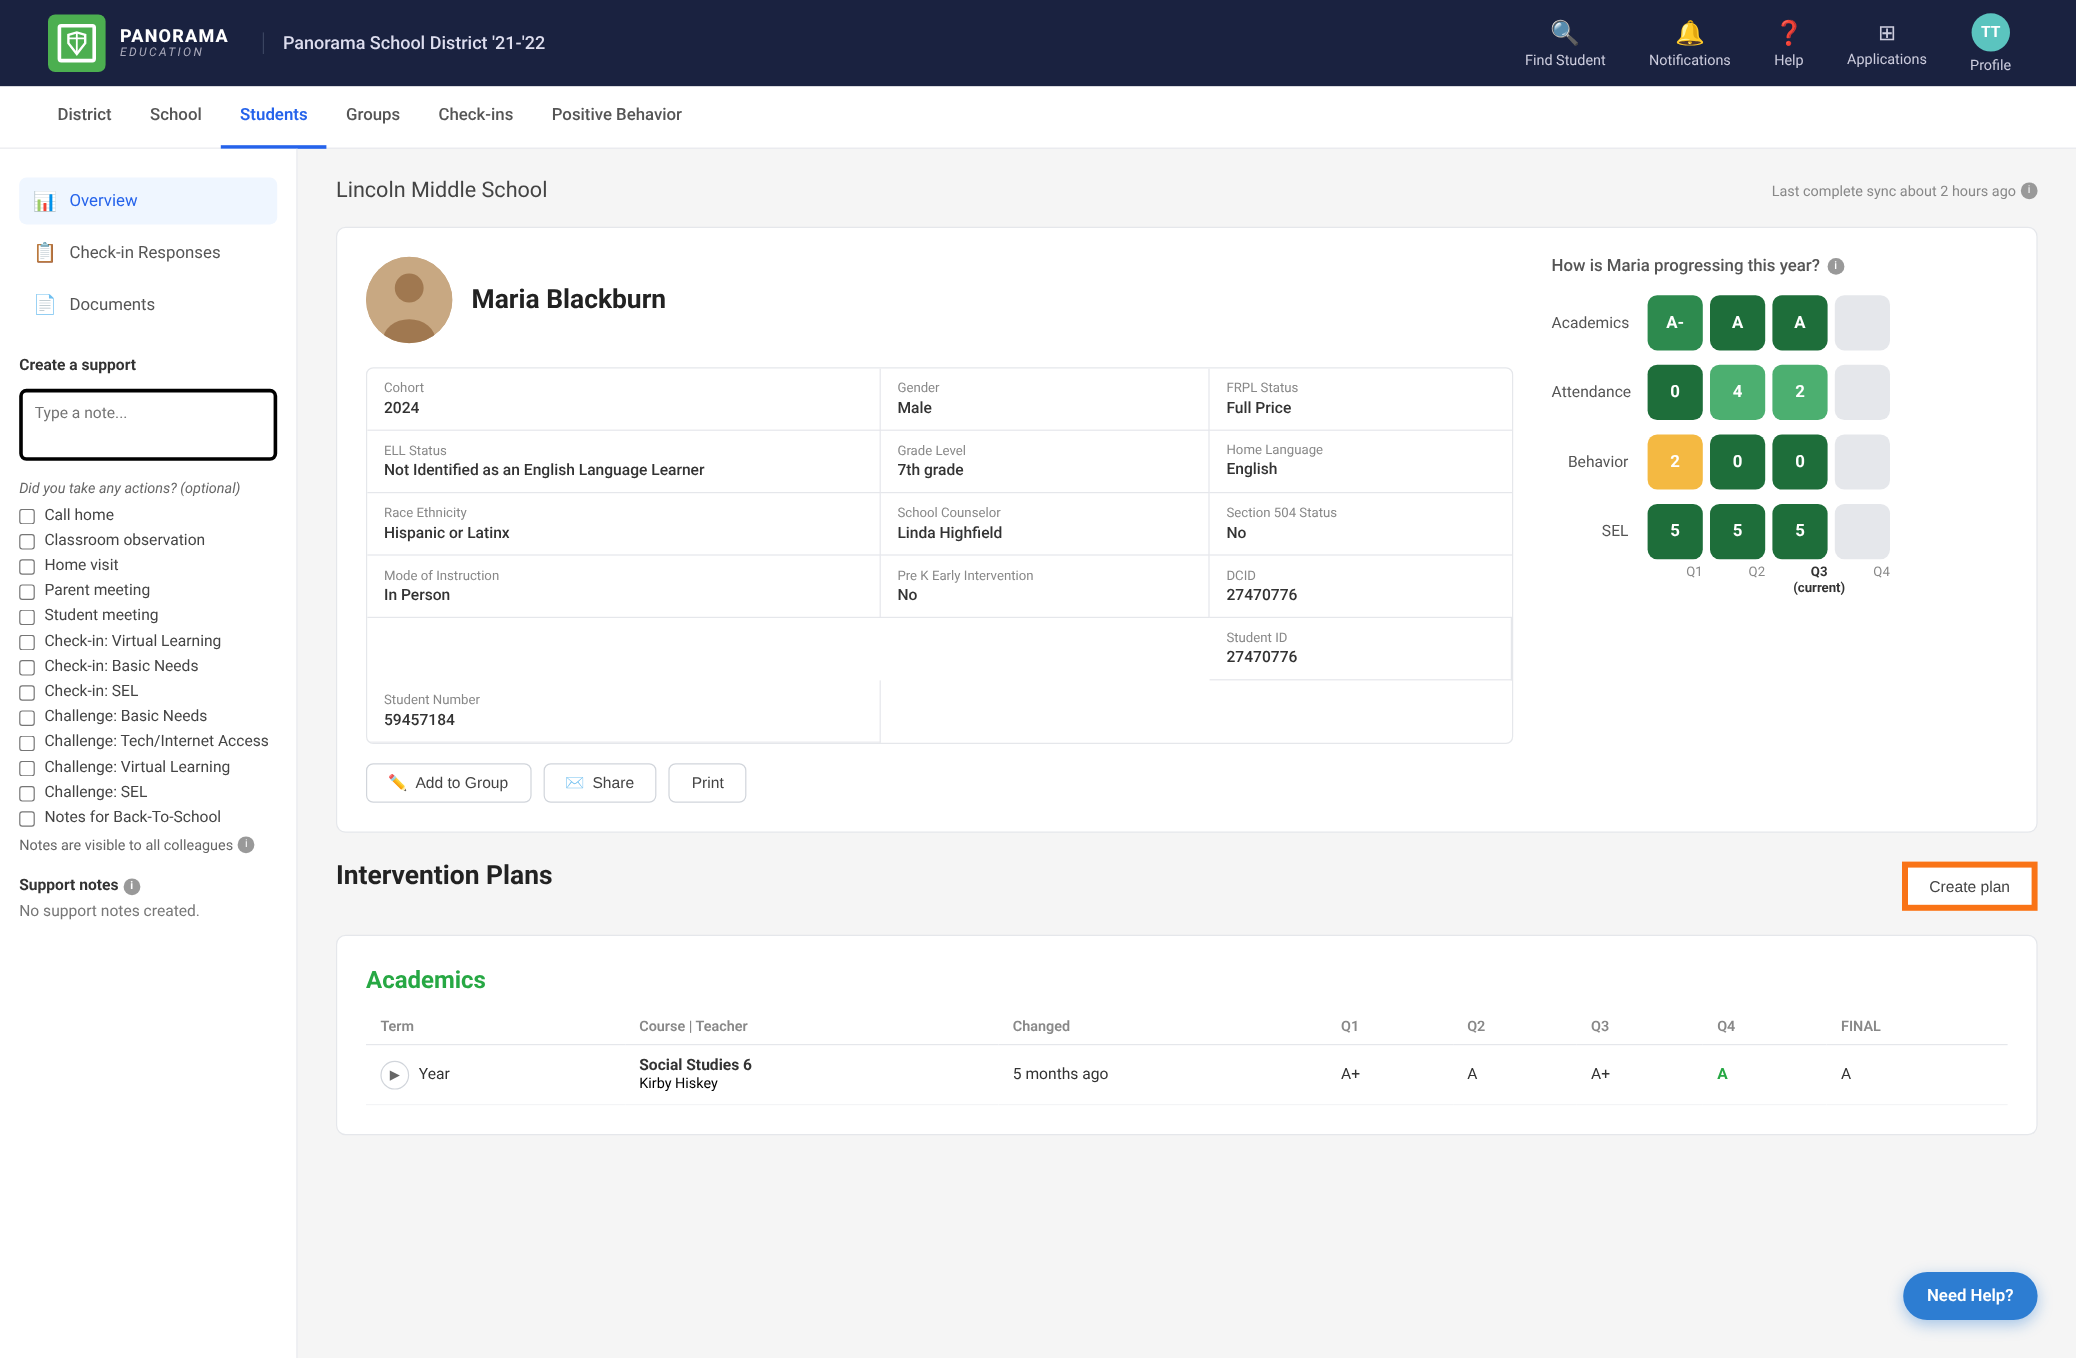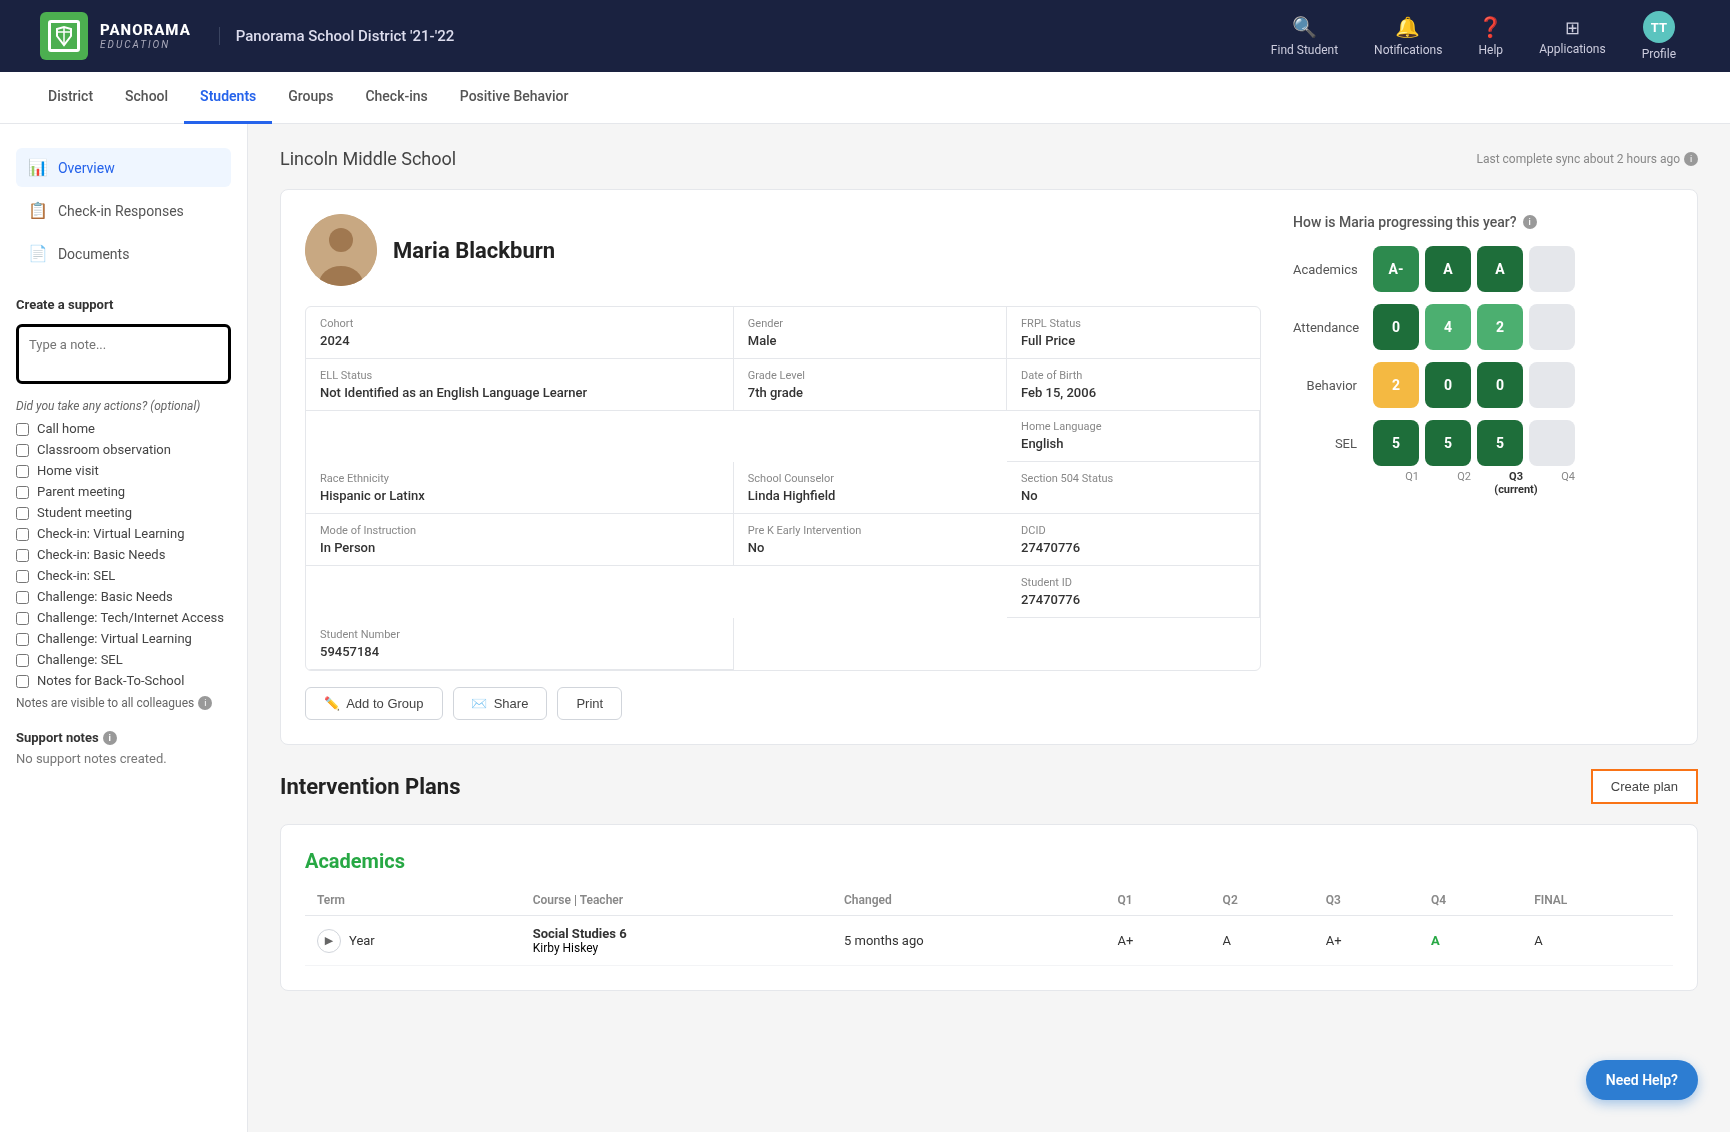--- a/index.html
+++ b/index.html
@@ -269,28 +269,27 @@
       width: 46px;
       text-align: center;
       font-size: 11px;
       color: #888;
     }
     .quarter-label-item.current { font-weight: 700; color: #333; }
 
     
     .intervention-header {
       display: flex;
-      align-items: center;
       justify-content: space-between;
       margin-bottom: 20px;
     }
     .intervention-title { font-size: 22px; font-weight: 700; color: #222; }
     .create-plan-btn {
       padding: 8px 18px;
-      border: 2px solid #f97316;
+      border: 5px solid #f97316;
       border-radius: 0;
       background: white;
       font-size: 13px;
       color: #444;
       cursor: pointer;
       font-weight: 500;
     }
 
     .academics-card {
       background: white;
@@ -528,24 +527,20 @@
               <div class="detail-value">Full Price</div>
             </div>
 
             <div class="detail-cell">
               <div class="detail-label">ELL Status</div>
               <div class="detail-value">Not Identified as an English Language Learner</div>
             </div>
             <div class="detail-cell">
               <div class="detail-label">Grade Level</div>
               <div class="detail-value">7th grade</div>
-            </div>
-            <div class="detail-cell">
-              <div class="detail-label">Date of Birth</div>
-              <div class="detail-value">Feb 15, 2006</div>
             </div>
 
             <div class="detail-cell" style="grid-column: 3/4; border-top: none; margin-top: -1px;">
               <div class="detail-label">Home Language</div>
               <div class="detail-value">English</div>
             </div>
 
             <div class="detail-cell">
               <div class="detail-label">Race Ethnicity</div>
               <div class="detail-value">Hispanic or Latinx</div>

